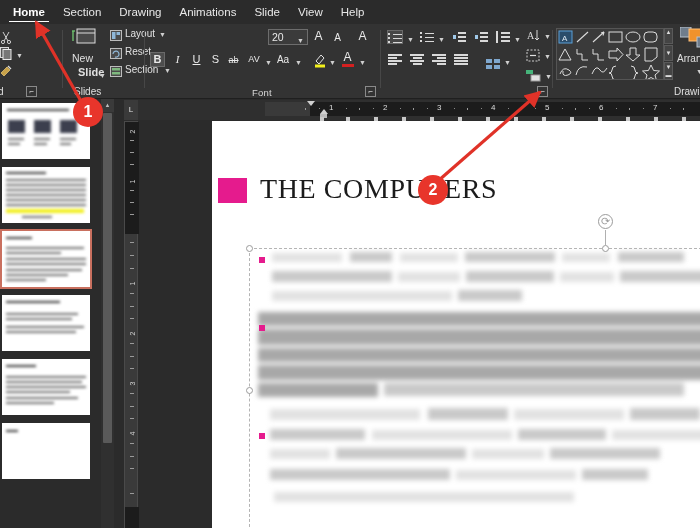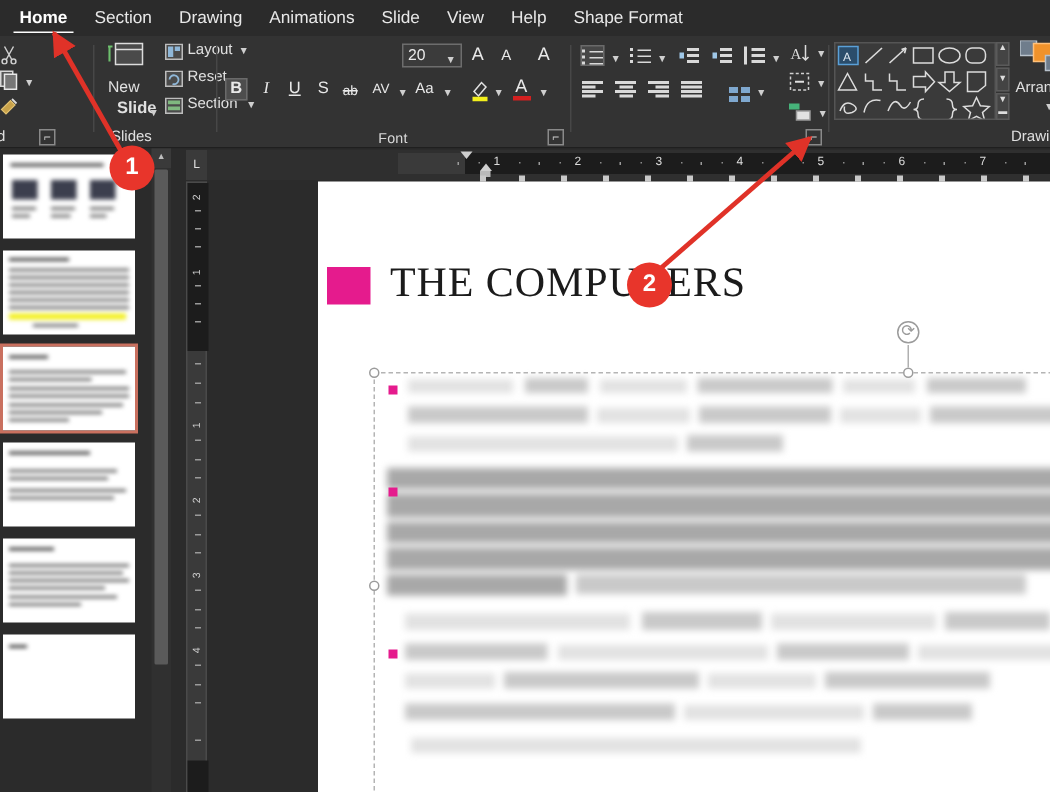--- a/index.html
+++ b/index.html
@@ -230,21 +230,20 @@
 <div id="app">
 
   <div class="tabbar">
     <div class="tab active" style="margin-left:4px"><span>Home</span></div>
     <div class="tab"><span>Section</span></div>
     <div class="tab"><span>Drawing</span></div>
     <div class="tab"><span>Animations</span></div>
     <div class="tab"><span>Slide</span></div>
     <div class="tab"><span>View</span></div>
     <div class="tab"><span>Help</span></div>
-    <div class="tab"><span>Shape Format</span></div>
   </div>
 
   <div class="ribbon">
 
     <div class="grp" style="left:-18px; width:46px;">
       <span class="clip-ic" style="left:18px; top:6px;">
         <svg width="13" height="13" viewBox="0 0 13 13">
             <path d="M3 1 L8 10 M9 1 L4 10" stroke="#cfcfcf" stroke-width="1" fill="none"></path>
             <circle cx="3" cy="11" r="1.6" stroke="#cfcfcf" fill="none" stroke-width="1"></circle>
             <circle cx="9" cy="11" r="1.6" stroke="#cfcfcf" fill="none" stroke-width="1"></circle>

